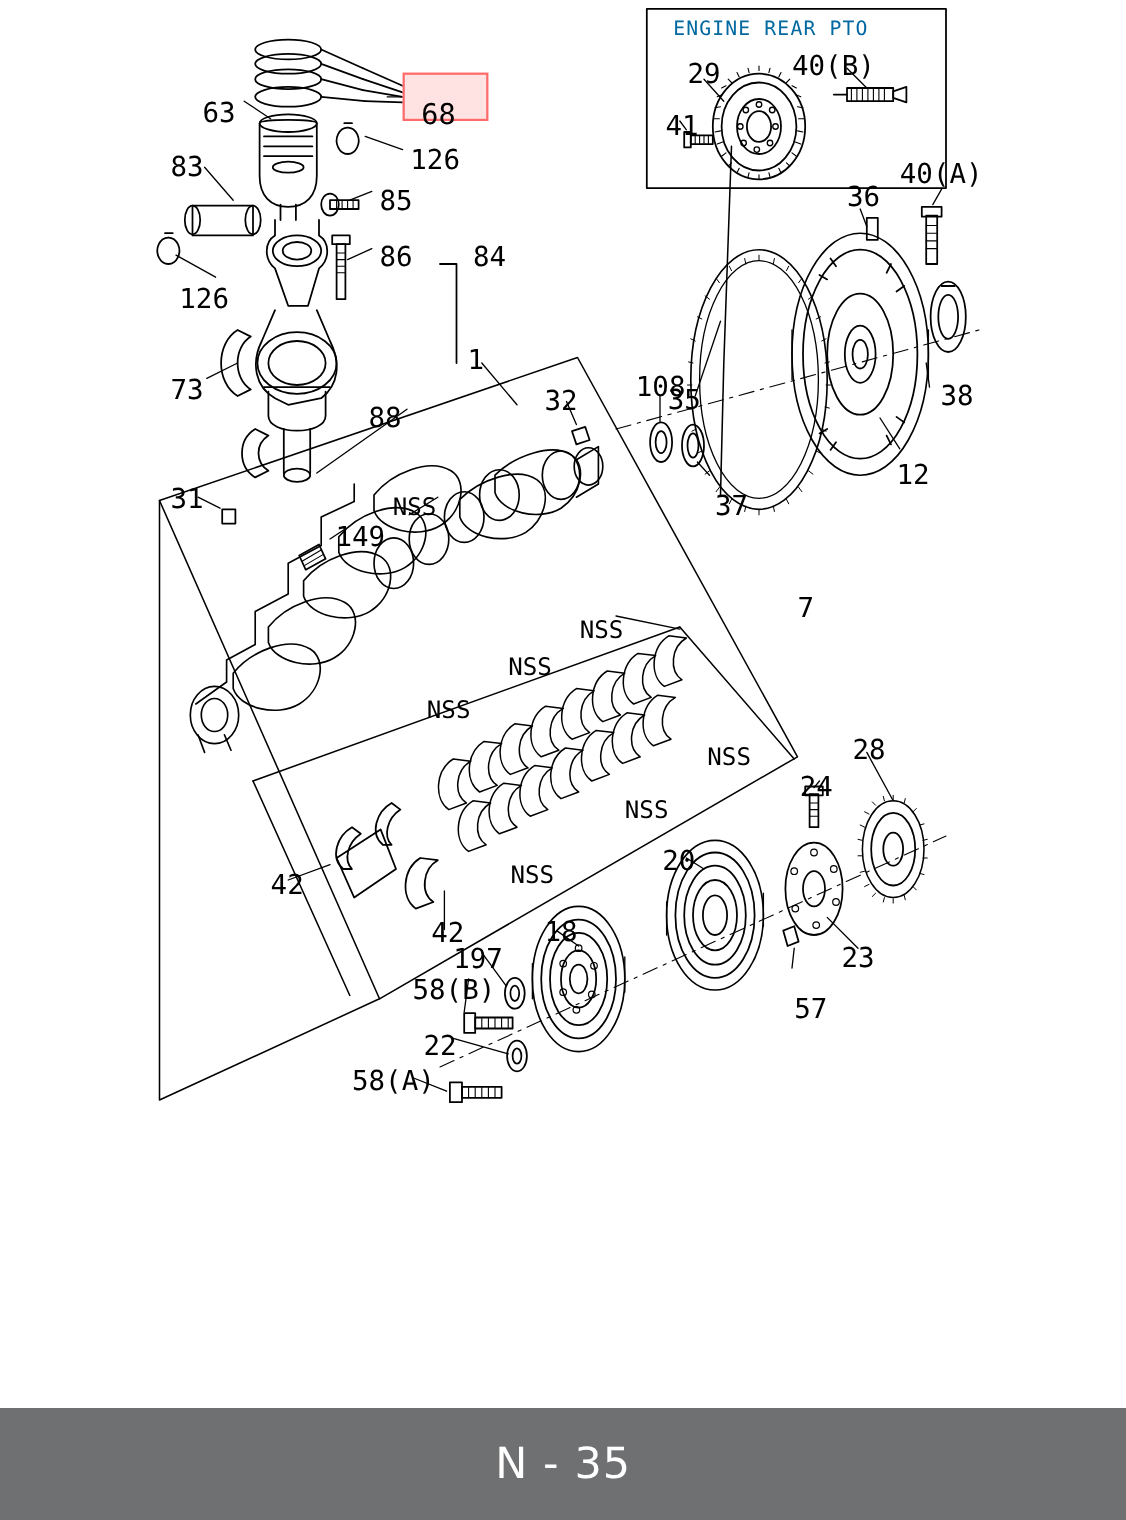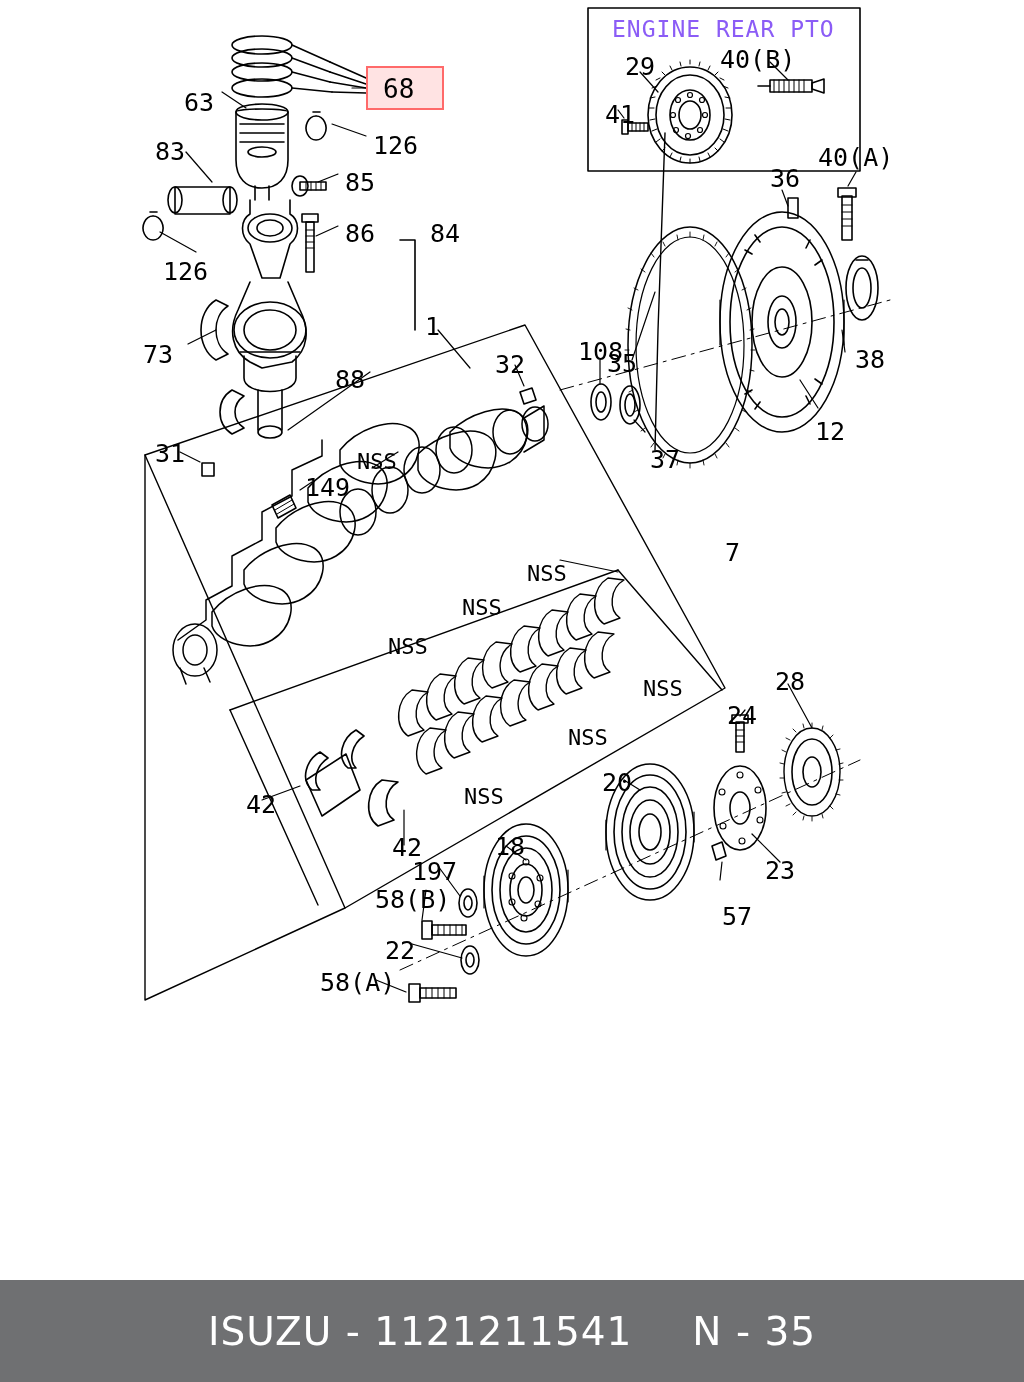--- a/index.html
+++ b/index.html
@@ -31,36 +31,37 @@
   .nss {
     position: absolute;
     font-family: "DejaVu Sans Mono", monospace;
     font-size: 22px;
     color: #000;
     white-space: nowrap;
   }
   .pto-title {
     position: absolute;
     font-family: "DejaVu Sans Mono", monospace;
-    font-size: 23px;
-    color: #8b5cf6;
+    font-size: 18px;
+    color: #0369a1;
     white-space: nowrap;
     letter-spacing: 1px;
   }
   .highlight-box {
     position: absolute;
     border: 2px solid #ff6a6a;
     background: #ffe3e3;
     box-sizing: border-box;
   }
   .highlight-label {
     position: absolute;
     font-family: "DejaVu Sans Mono", monospace;
     font-size: 26px;
     color: #000;
+    margin-top: 16px;
   }
   #footer {
     position: absolute;
     left: 0;
     top: 1280px;
     width: 1024px;
     height: 102px;
     background: #6f7072;
     display: flex;
     align-items: center;
@@ -402,21 +403,21 @@
   <div class="nss" style="left:568px;top:725px;">NSS</div>
   <div class="nss" style="left:464px;top:784px;">NSS</div>
 
   <div class="lbl" style="left:184px;top:88px;">63</div>
   <div class="lbl" style="left:155px;top:137px;">83</div>
   <div class="lbl" style="left:373px;top:131px;">126</div>
   <div class="lbl" style="left:345px;top:168px;">85</div>
   <div class="lbl" style="left:345px;top:219px;">86</div>
   <div class="lbl" style="left:430px;top:219px;">84</div>
   <div class="lbl" style="left:163px;top:257px;">126</div>
-  <div class="lbl" style="left:143px;top:340px;text-align:right;">73</div>
+  <div class="lbl" style="left:155px;top:340px;text-align:right;">73</div>
   <div class="lbl" style="left:335px;top:365px;">88</div>
   <div class="lbl" style="left:155px;top:439px;">31</div>
   <div class="lbl" style="left:305px;top:473px;">149</div>
   <div class="lbl" style="left:425px;top:312px;">1</div>
   <div class="lbl" style="left:495px;top:350px;">32</div>
   <div class="lbl" style="left:578px;top:337px;">108</div>
   <div class="lbl" style="left:650px;top:445px;">37</div>
   <div class="lbl" style="left:607px;top:349px;text-align:right;">35</div>
   <div class="lbl" style="left:742px;top:164px;margin-left:28px;">36</div>
   <div class="lbl" style="left:818px;top:143px;">40(A)</div>
@@ -433,16 +434,15 @@
   <div class="lbl" style="left:495px;top:832px;">18</div>
   <div class="lbl" style="left:412px;top:857px;">197</div>
   <div class="lbl" style="left:375px;top:885px;">58(B)</div>
   <div class="lbl" style="left:385px;top:936px;text-align:center;">22</div>
   <div class="lbl" style="left:320px;top:968px;">58(A)</div>
 
 </div>
 
 <div id="footer">
   <div id="footer-inner">
-    <div class="footer-text">ISUZU - 1121211541</div>
     <div class="footer-text">N - 35</div>
   </div>
 </div>
 
 </body></html>

